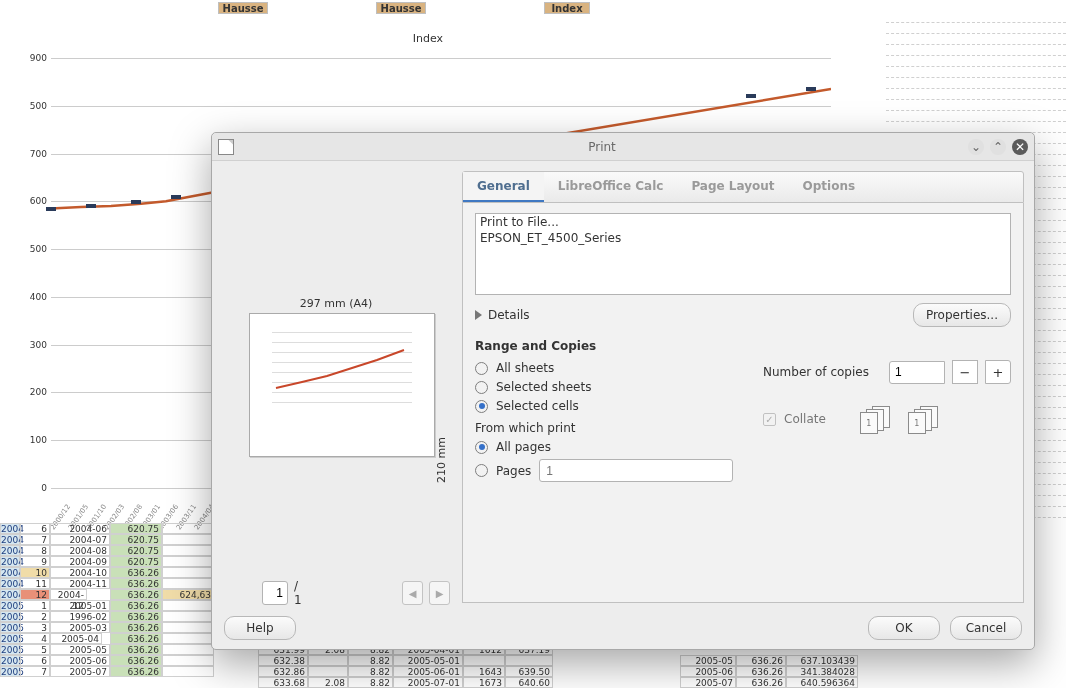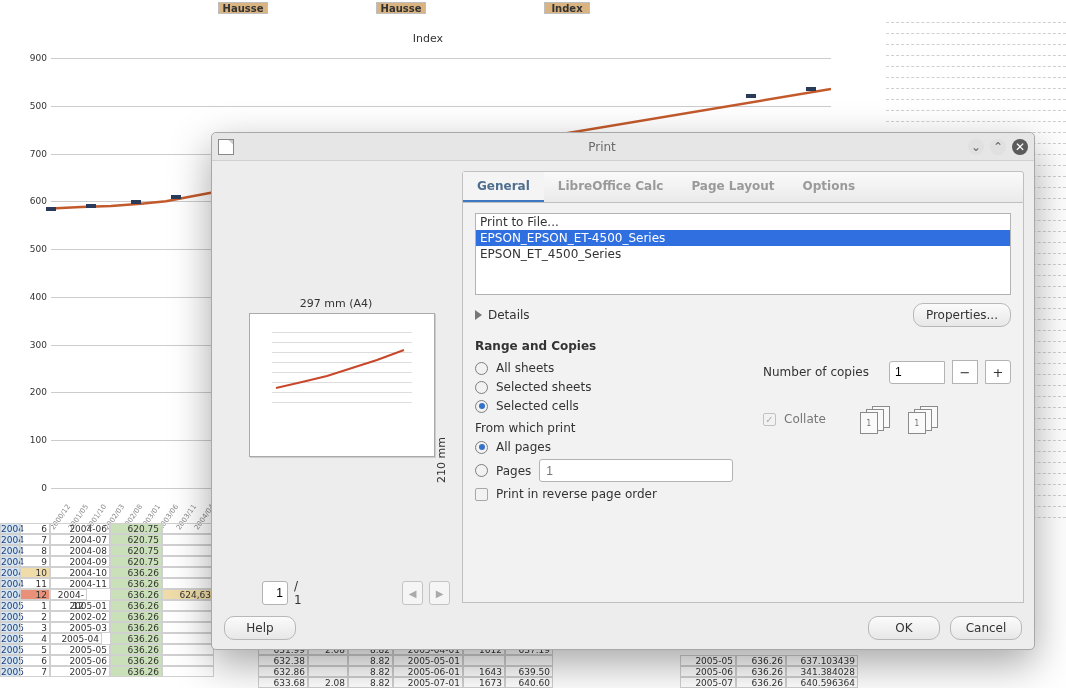--- a/index.html
+++ b/index.html
@@ -275,21 +275,21 @@
       <div class="srow" style="top: 77px;">
         <div class="scell yearcell" style="left: 0px; width: 20px;">2005</div>
         <div class="scell " style="left: 20px; width: 30px;">1</div>
         <div class="scell " style="left: 50px; width: 60px;">2005-01</div>
         <div class="scell highlight-green" style="left: 110px; width: 52px;">636.26</div>
         <div class="scell " style="left: 162px; width: 52px;"></div>
       </div>
       <div class="srow" style="top: 88px;">
         <div class="scell yearcell" style="left: 0px; width: 20px;">2005</div>
         <div class="scell " style="left: 20px; width: 30px;">2</div>
-        <div class="scell " style="left: 50px; width: 60px;">2002-02</div>
+        <div class="scell " style="left: 50px; width: 60px;">1996-02</div>
         <div class="scell highlight-green" style="left: 110px; width: 52px;">636.26</div>
         <div class="scell " style="left: 162px; width: 52px;"></div>
       </div>
       <div class="srow" style="top: 99px;">
         <div class="scell yearcell" style="left: 0px; width: 20px;">2005</div>
         <div class="scell " style="left: 20px; width: 30px;">3</div>
         <div class="scell " style="left: 50px; width: 60px;">2005-03</div>
         <div class="scell highlight-green" style="left: 110px; width: 52px;">636.26</div>
         <div class="scell " style="left: 162px; width: 52px;"></div>
       </div>
@@ -398,21 +398,20 @@
     <div class="right-pane">
       <div class="tabs">
         <div class="tab active">General</div>
         <div class="tab">LibreOffice Calc</div>
         <div class="tab">Page Layout</div>
         <div class="tab">Options</div>
       </div>
       <div class="tab-body">
         <div class="printer-list" id="printerList">
             <div class="printer-item">Print to File...</div>
-            <div class="printer-item selected">EPSON_EPSON_ET-4500_Series</div>
             <div class="printer-item">EPSON_ET_4500_Series</div>
           </div>
         <div class="row-flex">
           <div class="details-tog">
             <div class="arrow-right"></div>
             <span>Details</span>
           </div>
           <div class="btn">Properties...</div>
         </div>
 
@@ -433,24 +432,20 @@
             </div>
             <div class="subsection">From which print</div>
             <div class="radio-row">
               <div class="radio checked"></div>
               <span>All pages</span>
             </div>
             <div class="radio-row">
               <div class="radio"></div>
               <span>Pages</span>
               <input class="pages-input" placeholder="1" style="">
-            </div>
-            <div class="check-row">
-              <div class="checkbox"></div>
-              <span>Print in reverse page order</span>
             </div>
           </div>
           <div class="right-col">
             <div class="copies-area" style="margin-top:4px">
               <span>Number of copies</span>
               <div style="flex:1"></div>
               <input class="copies-input" value="1" style="">
               <div class="step-btn">−</div>
               <div class="step-btn" style="border-radius:0 3px 3px 0">+</div>
             </div>

